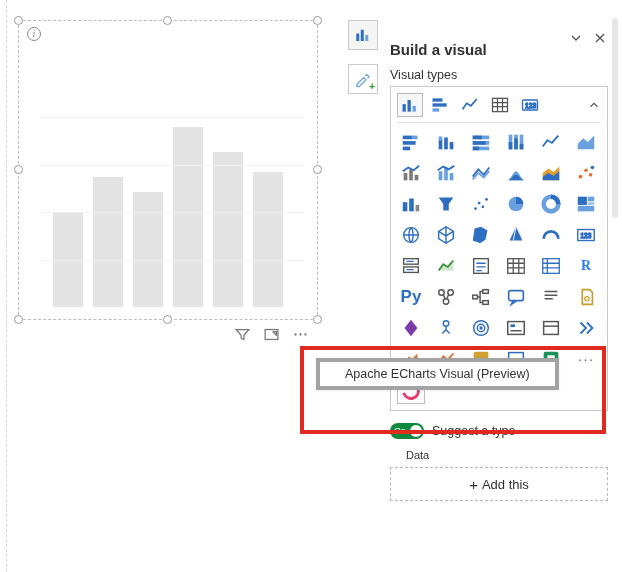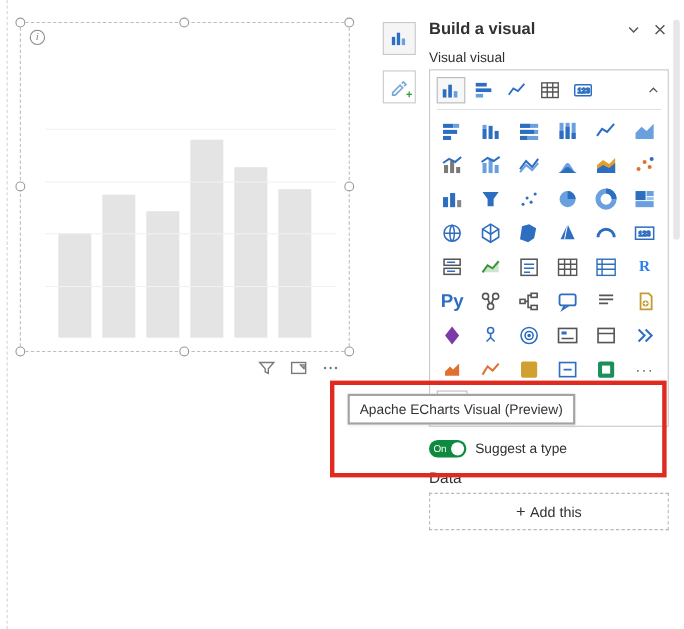--- a/index.html
+++ b/index.html
@@ -114,21 +114,21 @@
   .panel {
     position: absolute;
     right: 14px;
     top: 18px;
     width: 218px;
   }
   .panel-header {
     display: flex; align-items: center; justify-content: space-between;
     padding-bottom: 6px;
   }
-  .panel-title { font-size: 15px; font-weight: 600; }
+  .panel-title { font-size: 15px; font-weight: 600; margin-top: 23px; }
   .panel-header-icons { display:flex; gap:8px; }
   .hdr-ico { width:16px; height:16px; color:#555; cursor:pointer; }
 
   .section-label {
     font-size: 12.5px; color: #323130; margin-top: 4px; margin-bottom: 4px;
   }
 
   .viz-picker {
     border: 1px solid #c9c9c9;
     padding: 6px;
@@ -175,22 +175,22 @@
     width: 306px;
     height: 88px;
     border: 4px solid #e0291f;
     pointer-events: none;
   }
   .tooltip {
     position: absolute;
     left: 316px;
     top: 358px;
     background: #fff;
-    border: 2px solid #a3a3a3;
-    padding: 5px 9px;
+    border: 4px solid #a3a3a3;
+    padding: 5px 25px;
     font-size: 12.5px;
     color: #333;
     box-shadow: 0 1px 3px rgba(0,0,0,0.08);
     z-index: 3;
   }
 
   .echarts-cell {
     width: 28px; height: 26px;
     border:1px solid #bdbdbd;
     display:flex; align-items:center; justify-content:center;
@@ -212,21 +212,21 @@
     width: 34px; height: 16px; background:#0d8a3e;
     border-radius: 16px; position: relative;
     color:#fff; font-size:9px; display:flex; align-items:center;
     padding-left:4px;
   }
   .toggle .knob {
     position:absolute; right:2px; top:2px;
     width:12px; height:12px; background:#fff; border-radius:50%;
   }
 
-  .data-label { margin-top:10px; font-size:14px; }
+  .data-label { margin-top:10px; font-size:11px;margin-left:16px; }
   .add-data {
     margin-top:6px;
     border:1px dashed #b9b9b9;
     height:34px;
     display:flex; align-items:center; justify-content:center;
     font-size:13px;
     color:#323130;
   }
   .add-data .plus { margin-right:4px; font-weight:400; font-size:15px; }
 
@@ -331,21 +331,21 @@
           </svg>
       </span>
       <span class="hdr-ico">
         <svg viewBox="0 0 24 24" fill="none" stroke="currentColor" stroke-width="2">
             <path d="M6 6l12 12M18 6L6 18"></path>
           </svg>
       </span>
     </span>
   </div>
 
-  <div class="section-label">Visual visual</div>
+  <div class="section-label">Visual types</div>
 
   <div class="viz-picker">
 
     <div class="viz-strip">
       <div class="viz-chip selected">
         <svg viewBox="0 0 24 24">
             <rect x="3" y="11" width="4" height="9" fill="#2e6ec1"></rect>
             <rect x="9" y="6" width="4" height="14" fill="#2e6ec1"></rect>
             <rect x="15" y="13" width="4" height="7" fill="#6aa0df"></rect>
           </svg>

